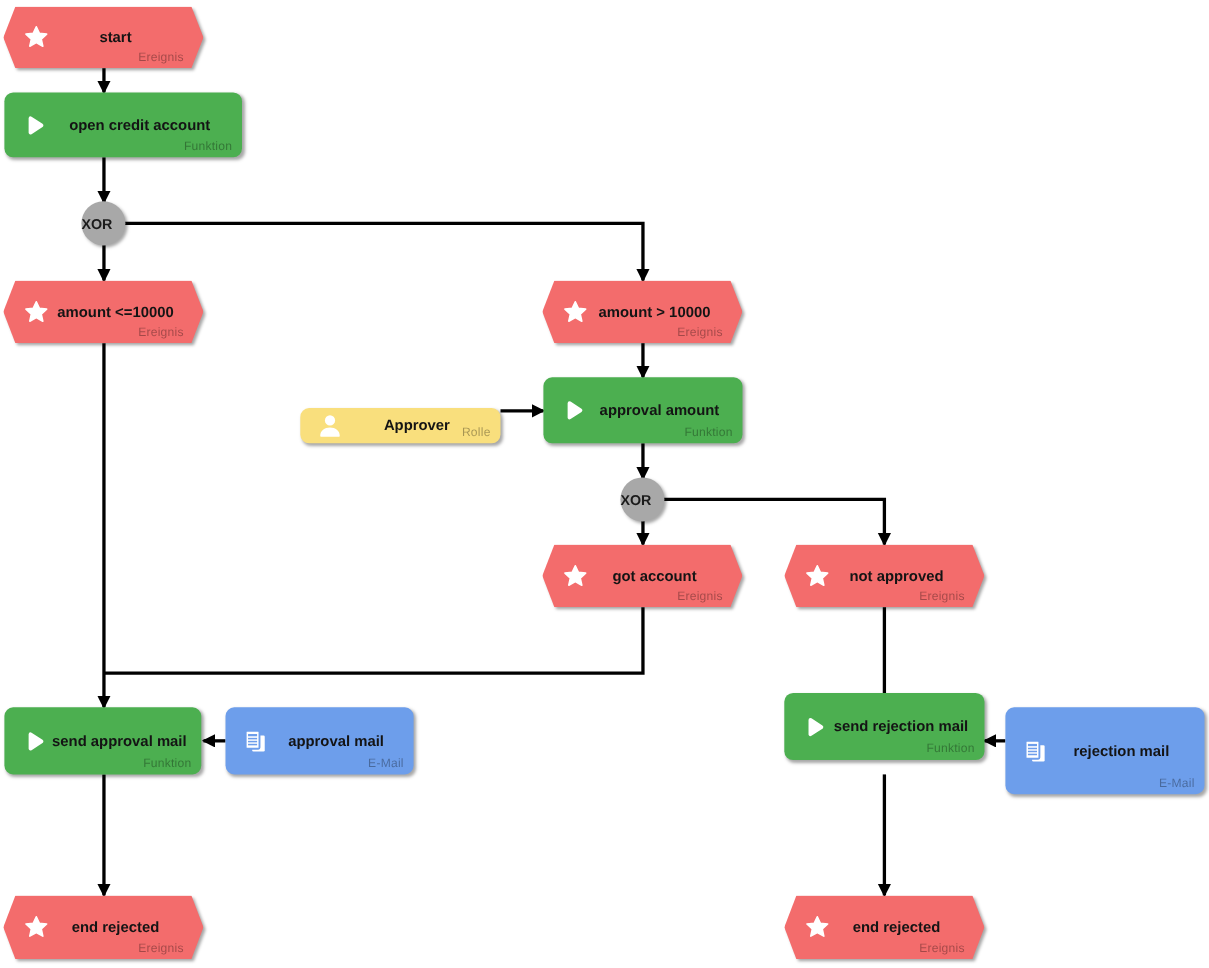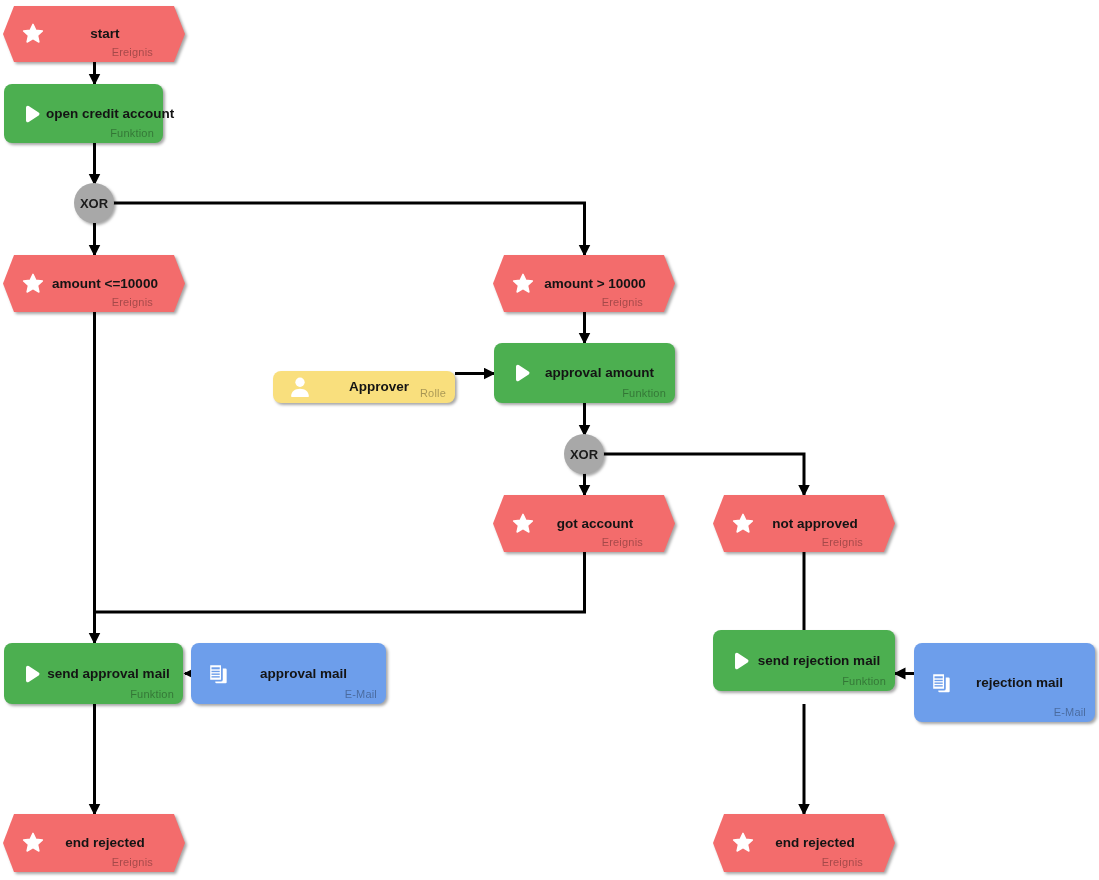--- a/index.html
+++ b/index.html
@@ -30,26 +30,26 @@
   .ntitle{
     position:absolute;left:42px;right:12px;top:50%;transform:translateY(-54%);
     text-align:center;font-size:13.5px;font-weight:700;color:#141414;white-space:nowrap;
   }
   .event .ntitle{left:44px;right:22px;}
 
   .nkind{
     position:absolute;right:9px;bottom:4px;font-size:11px;color:rgba(0,0,0,.33);
     font-weight:400;letter-spacing:.2px;
   }
-  .event .nkind{right:32px;}
+  .event .nkind{right:18px;}
 
   .connector{width:40px;height:40px;}
   .connector .shape{
     border-radius:50%;background:var(--connector-fill,#A8A8A8);
-    display:flex;align-items:center;justify-content:center;box-shadow:2px 2px 3px rgba(0,0,0,.35);
+    display:flex;align-items:center;justify-content:flex-start;box-shadow:2px 2px 3px rgba(0,0,0,.35);
   }
   .xor-label{font-size:13px;font-weight:700;color:#1b1b1b;}
 </style>
 </head>
 <body>
 
 <div class="canvas">
 
   <svg class="edges" width="1099" height="880">
     <defs>
@@ -80,21 +80,21 @@
       <span class="nicon">
           <svg viewBox="0 0 24 24">
             <path fill="#fff" stroke="#fff" stroke-width="1.5" stroke-linejoin="round" d="M12 2.4 L14.8 8.3 L21.4 9 L16.5 13.5 L17.9 20 L12 16.7 L6.1 20 L7.5 13.5 L2.6 9 L9.2 8.3 Z"></path>
           </svg>
         </span>
       <span class="ntitle">start</span>
       <span class="nkind">Ereignis</span>
     </div>
   </div>
 
-  <div class="node function" style="left:4px;top:84px;width:159px;height:59px">
+  <div class="node function" style="left:4px;top:84px;width:216px;height:59px">
     <div class="shape">
       <span class="nicon">
           <svg viewBox="0 0 24 24">
             <path fill="#fff" stroke="#fff" stroke-width="3.2" stroke-linejoin="round" d="M9 6 L18.2 12 L9 18 Z"></path>
           </svg>
         </span>
       <span class="ntitle">open credit account</span>
       <span class="nkind">Funktion</span>
     </div>
   </div>
@@ -189,21 +189,21 @@
       <span class="nicon">
           <svg viewBox="0 0 24 24">
             <path fill="#fff" stroke="#fff" stroke-width="3.2" stroke-linejoin="round" d="M9 6 L18.2 12 L9 18 Z"></path>
           </svg>
         </span>
       <span class="ntitle">send approval mail</span>
       <span class="nkind">Funktion</span>
     </div>
   </div>
 
-  <div class="node mail" style="left:191px;top:643px;width:195px;height:61px">
+  <div class="node mail" style="left:205px;top:643px;width:171px;height:61px">
     <div class="shape">
       <span class="nicon">
           <svg viewBox="0 0 24 24">
             <rect fill="#fff" x="9.5" y="7" width="10.5" height="13.5" rx="1"></rect>
             <rect fill="#fff" stroke="#6D9EEB" stroke-width="1.6" x="4" y="3.2" width="11.6" height="15" rx="1"></rect>
             <g fill="#6D9EEB">
               <rect x="6" y="5.8" width="7.6" height="1.9"></rect>
               <rect x="6" y="9" width="7.6" height="1.3"></rect>
               <rect x="6" y="11.5" width="7.6" height="1.3"></rect>
               <rect x="6" y="14" width="7.6" height="1.3"></rect>

